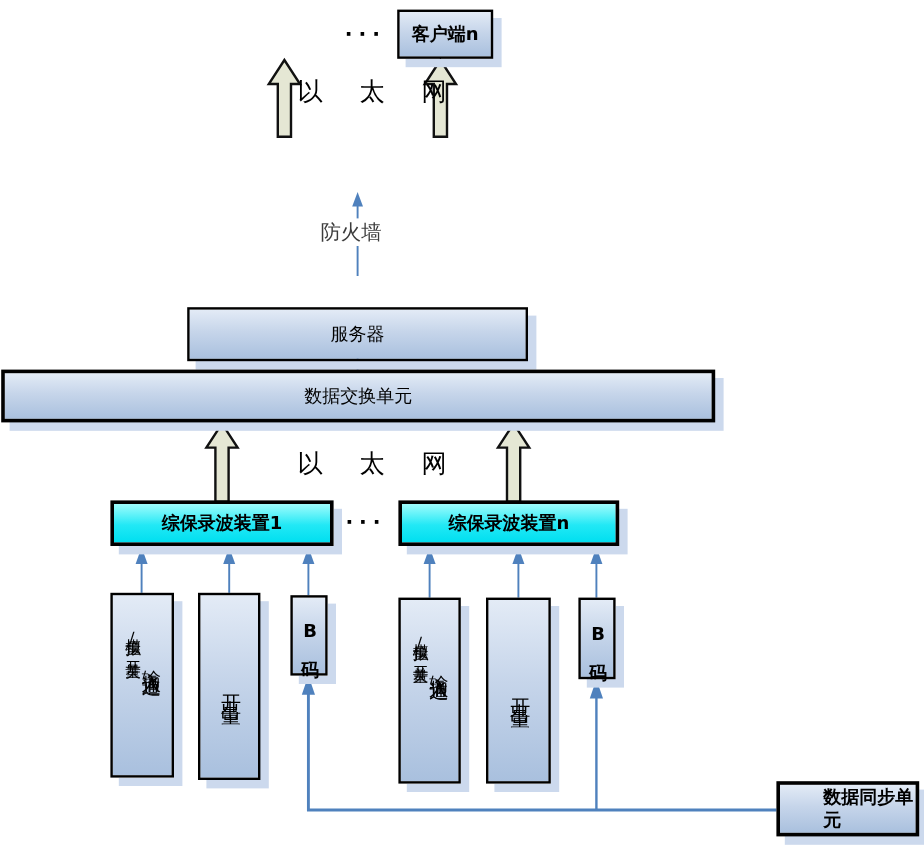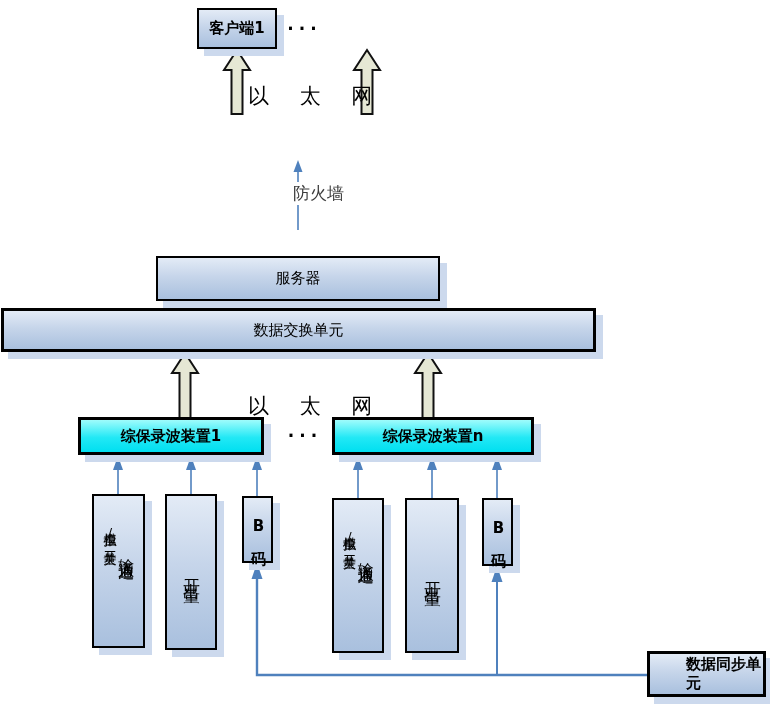--- a/index.html
+++ b/index.html
@@ -10,21 +10,21 @@
         background:linear-gradient(180deg,#e3ebf6 0%,#c6d5ea 45%,#a9c0de 100%);
         box-shadow:7px 7px 0 #ccd9ed;
         display:flex;align-items:center;justify-content:center;
         color:#000;font-size:15px;}
   .node.thick{border-width:3px;}
   .cyan{background:linear-gradient(180deg,#9ffcfc 0%,#22e8f5 55%,#00dff0 100%);
         border-width:3px;font-weight:bold;}
   .bold{font-weight:bold;}
   .floating{position:absolute;z-index:3;color:#000;}
   .dots{font-weight:bold;font-size:17px;letter-spacing:5px;display:flex;align-items:center;justify-content:center;}
-  .ethernet{font-size:21px;letter-spacing:12px;white-space:nowrap;margin-top:20px;}
+  .ethernet{font-size:21px;letter-spacing:12px;white-space:nowrap;}
   .firewall{font-size:17px;color:#3c3c3c;background:#ffffff;padding:0 3px;white-space:nowrap;}
   .vcol{writing-mode:vertical-rl;text-orientation:upright;letter-spacing:2px;line-height:1.05;}
   .io-multi{align-items:flex-start;justify-content:center;gap:1px;}
   .col-a{font-size:13px;margin-top:26px;letter-spacing:1px;}
   .col-b{font-size:16px;margin-top:50px;}
   .io-out{font-size:17px;}
   .io-out .vcol{letter-spacing:5px;}
   .io-b{font-size:15px;font-weight:bold;}
   .io-b .vcol{letter-spacing:4px;}
   .sync{font-size:15px;font-weight:bold;}
@@ -79,45 +79,45 @@
     </g>
 
     <g>
       <polyline points="647,675 257,675 257,578" fill="none" stroke="#4f81bd" stroke-width="2.4"></polyline>
       <polygon points="251.5,579 262.5,579 257,563" fill="#4f81bd"></polygon>
       <line x1="497" y1="675" x2="497" y2="581" stroke="#4f81bd" stroke-width="2"></line>
       <polygon points="491.5,582 502.5,582 497,566" fill="#4f81bd"></polygon>
     </g>
   </svg>
 
-  <div class="node bold" style="left:197px;top:8px;width:80px;height:41px;">
-    <span>客户端1</span>
+  <div class="floating dots" style="left:278px;top:8px;width:53px;height:41px;">···</div>
+  <div class="node bold" style="left:331px;top:8px;width:80px;height:41px;">
+    <span>客户端n</span>
   </div>
-  <div class="floating dots" style="left:278px;top:8px;width:53px;height:41px;">···</div>
 
   <div class="floating ethernet" style="left:248px;top:62px;">以 太 网</div>
 
 
-  <div class="floating firewall" style="left:264px;top:182px;margin-left:26px;">防火墙</div>
+  <div class="floating firewall" style="left:264px;top:182px;">防火墙</div>
 
   <div class="node" style="left:156px;top:230px;width:284px;height:45px;margin-top:26px;">
     <span>服务器</span>
   </div>
 
   <div class="node thick" style="left:1px;top:308px;width:595px;height:44px;text-align:center;">
     <span>数据交换单元</span>
   </div>
 
   <div class="floating ethernet" style="left:248px;top:372px;">以 太 网</div>
 
-  <div class="node cyan" style="left:78px;top:417px;width:186px;height:38px;">
+  <div class="node cyan" style="left:92px;top:417px;width:186px;height:38px;">
     <span>综保录波装置1</span>
   </div>
   <div class="floating dots" style="left:281px;top:417px;width:48px;height:38px;">···</div>
-  <div class="node cyan" style="left:332px;top:417px;width:202px;height:38px;">
+  <div class="node cyan" style="left:332px;top:417px;width:184px;height:38px;">
     <span>综保录波装置n</span>
   </div>
 
   <div class="node io-multi" style="left:92px;top:494px;width:53px;height:154px;">
     <span class="vcol col-a">模拟量/开关量</span>
     <span class="vcol col-b">输入通道</span>
   </div>
   <div class="node io-out" style="left:165px;top:494px;width:52px;height:156px;">
     <span class="vcol">开出量</span>
   </div>

